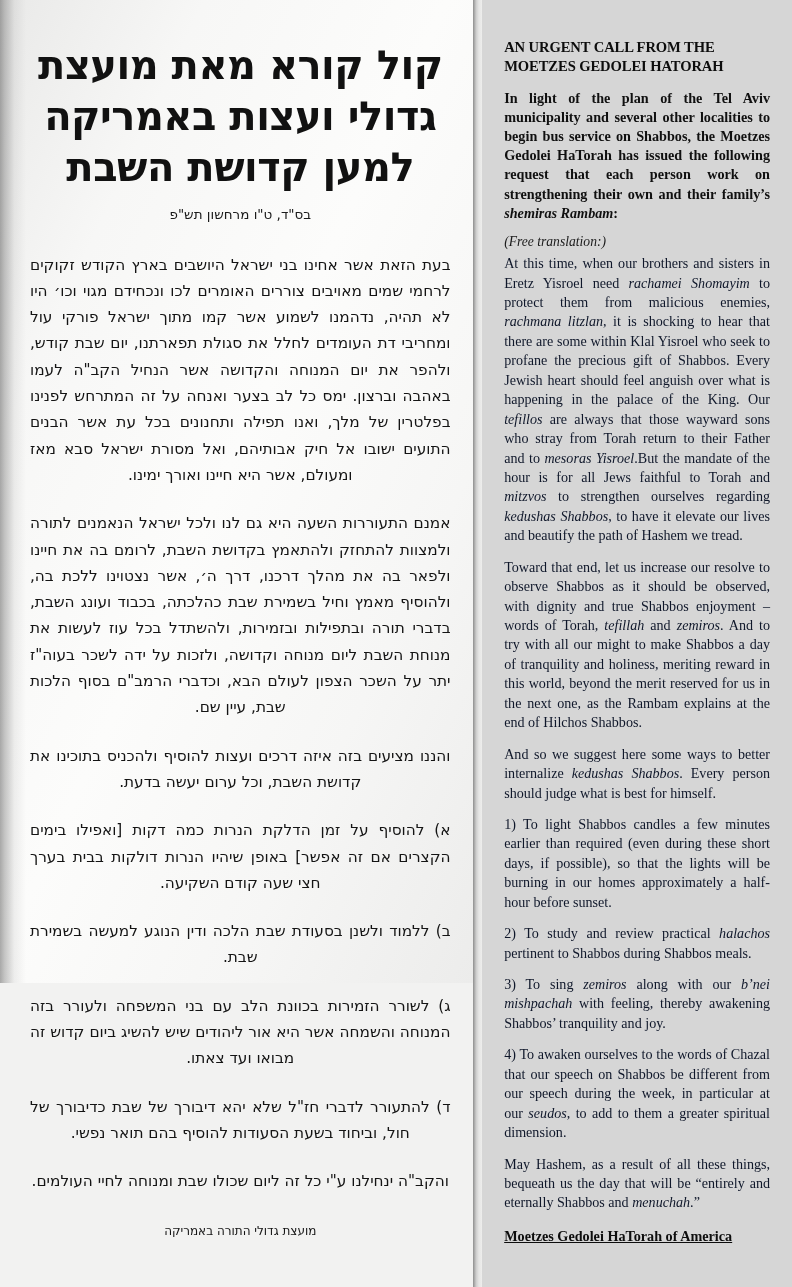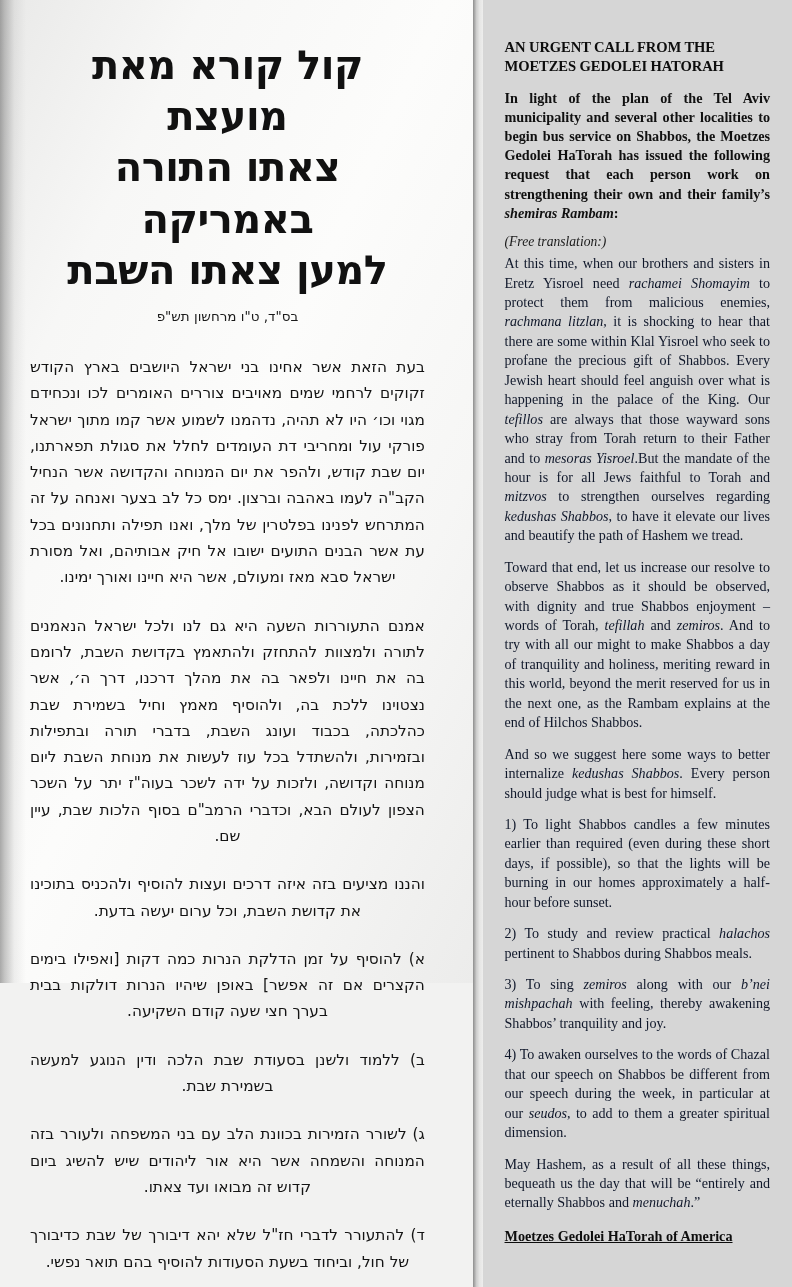--- a/index.html
+++ b/index.html
@@ -21,21 +21,21 @@
     display: flex;
     box-sizing: border-box;
   }
 
   
   .heb-col {
     position: relative;
     width: 487px;
     height: 983px;
     box-sizing: border-box;
-    padding: 34px 48px 20px 30px;
+    padding: 34px 22px 20px 30px;
     background:
       linear-gradient(115deg, #e9e9e8 0%, #f7f7f6 22%, #fcfcfb 48%, #f6f6f5 74%, #ececeb 100%);
     direction: rtl;
     text-align: right;
     color: #151515;
   }
   .heb-col::after {
     
     content: "";
     position: absolute;
@@ -156,22 +156,22 @@
 </style>
 </head>
 <body>
 
 <div class="page">
 
   <div class="heb-col">
 
     <h1 class="heb-title">
       <span class="tline">קול קורא מאת מועצת</span>
-      <span class="tline">צאתו התורה באמריקה</span>
-      <span class="tline">למען צאתו השבת</span>
+      <span class="tline">גדולי ועצות באמריקה</span>
+      <span class="tline">למען קדושת השבת</span>
     </h1>
 
     <div class="heb-date">בס"ד, ט"ו מרחשון תש"פ</div>
 
     <div class="heb-body">
       <p>בעת הזאת אשר אחינו בני ישראל היושבים בארץ הקודש זקוקים לרחמי שמים מאויבים צוררים האומרים לכו ונכחידם מגוי וכו׳ היו לא תהיה, נדהמנו לשמוע אשר קמו מתוך ישראל פורקי עול ומחריבי דת העומדים לחלל את סגולת תפארתנו, יום שבת קודש, ולהפר את יום המנוחה והקדושה אשר הנחיל הקב"ה לעמו באהבה וברצון. ימס כל לב בצער ואנחה על זה המתרחש לפנינו בפלטרין של מלך, ואנו תפילה ותחנונים בכל עת אשר הבנים התועים ישובו אל חיק אבותיהם, ואל מסורת ישראל סבא מאז ומעולם, אשר היא חיינו ואורך ימינו.</p>
       <p>אמנם התעוררות השעה היא גם לנו ולכל ישראל הנאמנים לתורה ולמצוות להתחזק ולהתאמץ בקדושת השבת, לרומם בה את חיינו ולפאר בה את מהלך דרכנו, דרך ה׳, אשר נצטוינו ללכת בה, ולהוסיף מאמץ וחיל בשמירת שבת כהלכתה, בכבוד ועונג השבת, בדברי תורה ובתפילות ובזמירות, ולהשתדל בכל עוז לעשות את מנוחת השבת ליום מנוחה וקדושה, ולזכות על ידה לשכר בעוה"ז יתר על השכר הצפון לעולם הבא, וכדברי הרמב"ם בסוף הלכות שבת, עיין שם.</p>
       <p>והננו מציעים בזה איזה דרכים ועצות להוסיף ולהכניס בתוכינו את קדושת השבת, וכל ערום יעשה בדעת.</p>
       <p>א) להוסיף על זמן הדלקת הנרות כמה דקות [ואפילו בימים הקצרים אם זה אפשר] באופן שיהיו הנרות דולקות בבית בערך חצי שעה קודם השקיעה.</p>
       <p>ב) ללמוד ולשנן בסעודת שבת הלכה ודין הנוגע למעשה בשמירת שבת.</p>

